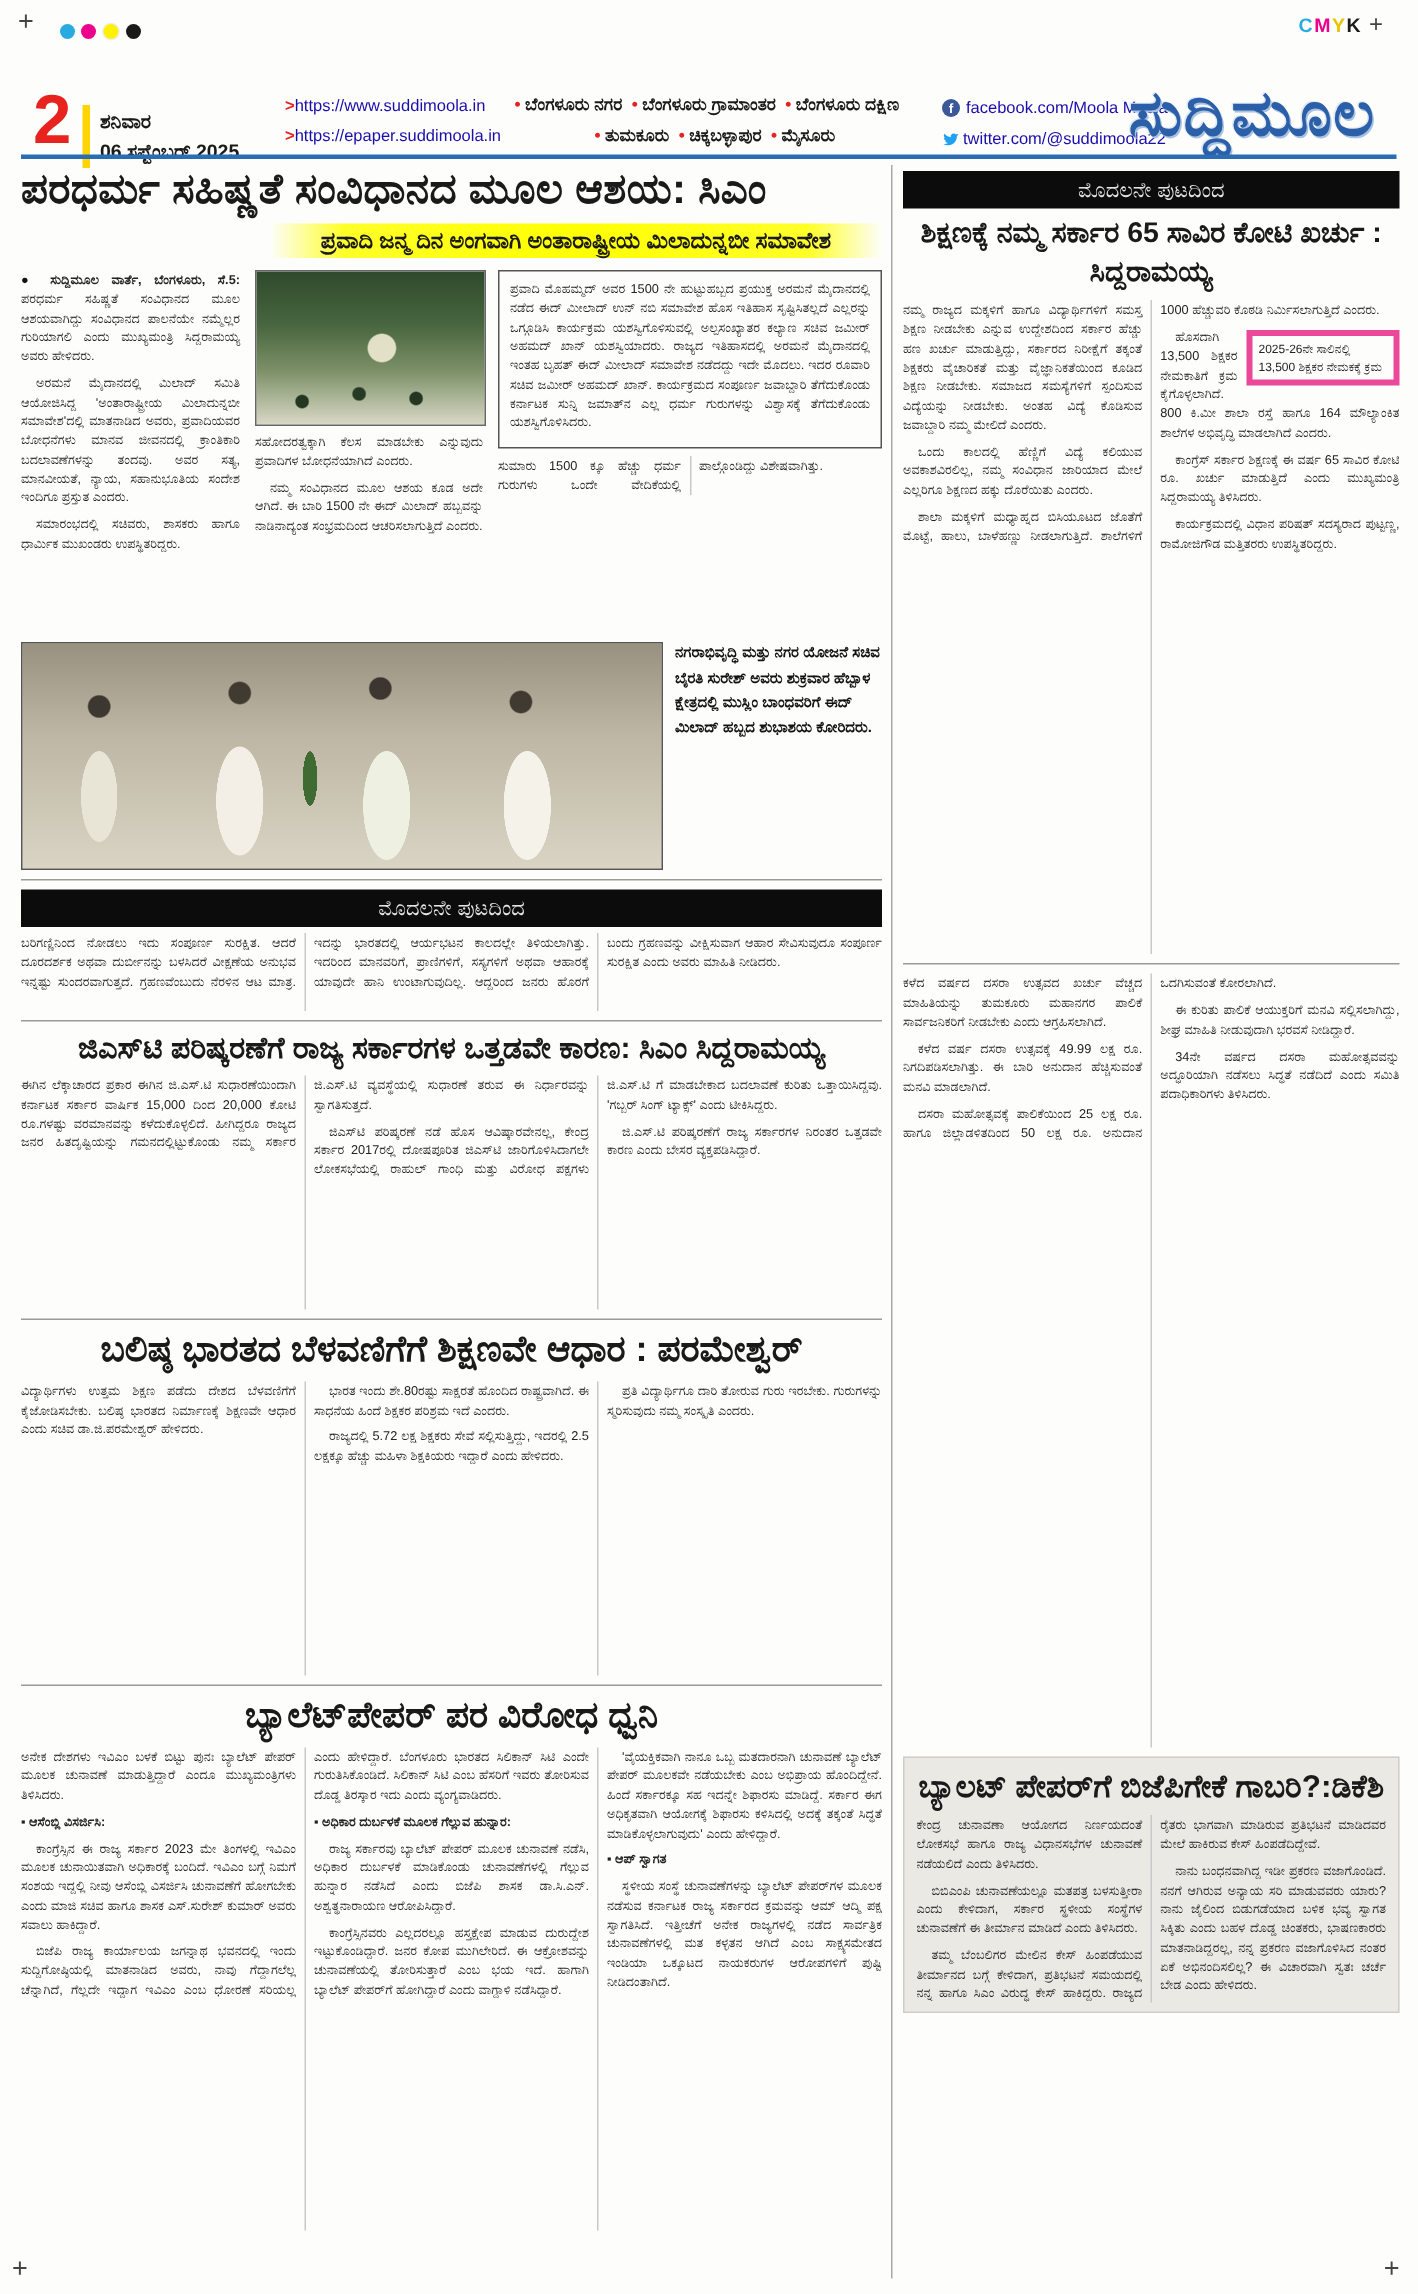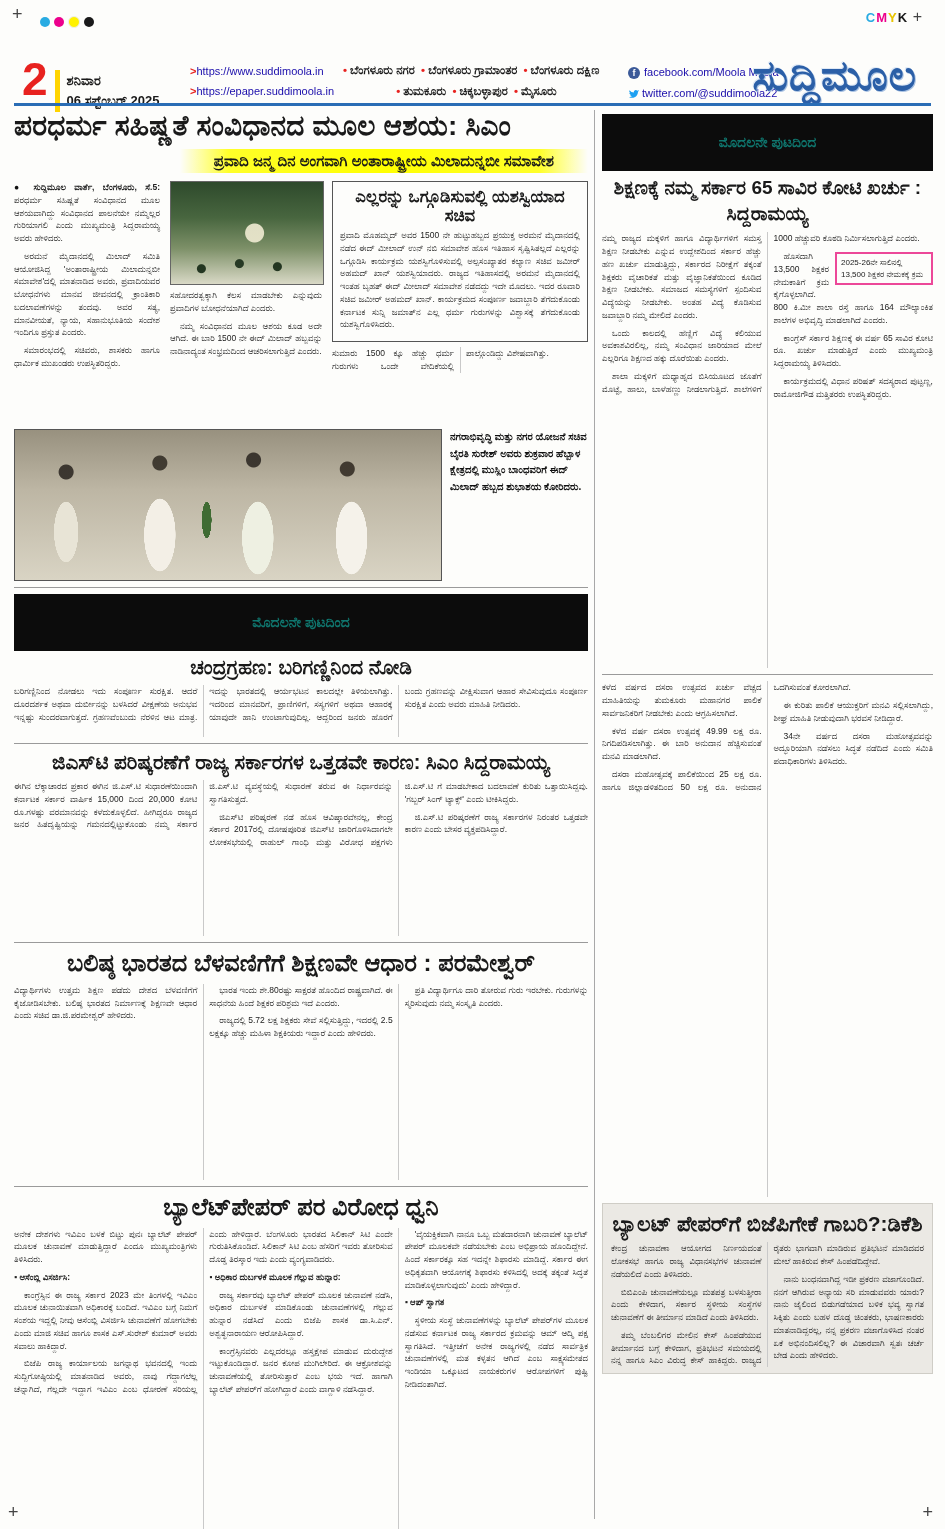--- a/index.html
+++ b/index.html
@@ -27,22 +27,22 @@
   .headrule{position:absolute;left:14px;right:14px;top:103px;border-bottom:3px solid #2a6db5;}
   
   .vrule{position:absolute;left:594px;top:110px;bottom:10px;width:1px;background:#a8a8a8;}
   .leftzone{position:absolute;left:14px;top:108px;width:574px;}
   .rightzone{position:absolute;left:602px;top:112px;width:331px;}
   
   .h-main{font-size:28px;font-weight:bold;line-height:1.25;letter-spacing:.2px;margin:0;}
   .kickwrap{text-align:right;margin:6px 0 8px 0;}
   .kicker{display:inline-block;font-size:15px;font-weight:bold;padding:3px 34px;
           background:linear-gradient(90deg,rgba(255,255,0,0) 0%,#ffff29 12%,#ffff00 50%,#ffff29 88%,rgba(255,255,0,0) 100%);}
-  .fpbar{background:#0c0c0c;color:#0f766e;text-align:center;font-weight:bold;font-size:14px;
-         padding:20px 0;margin:2px 0 4px 0;}
+  .fpbar{background:#0c0c0c;color:#e5e5e5;text-align:center;font-weight:normal;font-size:14px;
+         padding:4px 0;margin:2px 0 4px 0;}
   .h-sec{font-size:20px;font-weight:bold;text-align:center;margin:2px 0 6px 0;line-height:1.2;}
   .h-sec-lg{font-size:24px;}
   .h-right{font-size:19px;font-weight:bold;text-align:center;margin:4px 0 6px 0;line-height:1.35;}
   .jtext{font-size:8.5px;line-height:1.5;text-align:justify;color:#222;}
   .jtext p{margin:0 0 5px 0;text-indent:10px;}
   .jtext p.noind{text-indent:0;}
   .byline{font-weight:bold;}
   .bdot{color:#111;}
   .subhead{font-weight:bold;text-indent:0 !important;}
   .cols2{column-count:2;column-gap:12px;column-rule:1px solid #c9c9c9;}
@@ -70,21 +70,21 @@
        radial-gradient(circle at 56% 20%, rgba(40,35,30,.85) 7px, transparent 8px),
        radial-gradient(circle at 78% 26%, rgba(45,38,30,.85) 7px, transparent 8px),
        radial-gradient(ellipse 26px 60px at 34% 70%, #f3efe6 60%, transparent 61%),
        radial-gradient(ellipse 26px 60px at 57% 72%, #eef0e2 60%, transparent 61%),
        radial-gradient(ellipse 26px 60px at 79% 72%, #f5f2ea 60%, transparent 61%),
        radial-gradient(ellipse 20px 50px at 12% 68%, #e8e4d6 60%, transparent 61%),
        radial-gradient(ellipse 8px 30px at 45% 60%, #3f6b33 60%, transparent 61%),
        linear-gradient(180deg,#98917f 0%,#bdb6a4 40%,#d9d4c4 100%);}
   .caption{font-size:10px;font-weight:bold;line-height:1.65;color:#111;}
   
-  .inset{float:right;width:86px;border:2px solid #ec4899;margin:2px 0 4px 6px;padding:3px 4px;
+  .inset{float:right;width:86px;border:4px solid #ec4899;margin:2px 0 4px 6px;padding:3px 4px;
          font-size:8px;line-height:1.45;text-align:left;}
   .graybox{background:#ebe9e4;border:1px solid #cfcdc6;padding:6px 8px;margin-top:6px;}
   .h-gray{font-size:21px;font-weight:bold;text-align:center;margin:2px 0 6px 0;}
   .minh440{min-height:436px;} .minh520{min-height:516px;}
   .minh54{min-height:52px;} .minh158{min-height:156px;} .minh196{min-height:196px;} .minh330{min-height:322px;}
   .twit{vertical-align:middle;margin-right:3px;}
 </style>
 </head>
 <body>
 
@@ -150,40 +150,38 @@
     </div>
     <div class="leadcol2">
       <div class="photo1"></div>
       <div class="jtext" style="margin-top:4px;">
         <p class="noind">ಸಹೋದರತ್ವಕ್ಕಾಗಿ ಕೆಲಸ ಮಾಡಬೇಕು ಎನ್ನುವುದು ಪ್ರವಾದಿಗಳ ಬೋಧನೆಯಾಗಿದೆ ಎಂದರು.</p>
         <p>ನಮ್ಮ ಸಂವಿಧಾನದ ಮೂಲ ಆಶಯ ಕೂಡ ಅದೇ ಆಗಿದೆ. ಈ ಬಾರಿ 1500 ನೇ ಈದ್ ಮಿಲಾದ್ ಹಬ್ಬವನ್ನು ನಾಡಿನಾದ್ಯಂತ ಸಂಭ್ರಮದಿಂದ ಆಚರಿಸಲಾಗುತ್ತಿದೆ ಎಂದರು.</p>
       </div>
     </div>
     <div class="leadcol3">
       <div class="box">
-        <h3 class="box-title">ಎಲ್ಲರನ್ನು ಒಗ್ಗೂಡಿಸುವಲ್ಲಿ ಯಶಸ್ವಿಯಾದ ಸಚಿವ</h3>
         <div class="jtext">
           <p class="noind">ಪ್ರವಾದಿ ಮೊಹಮ್ಮದ್ ಅವರ 1500 ನೇ ಹುಟ್ಟುಹಬ್ಬದ ಪ್ರಯುಕ್ತ ಅರಮನೆ ಮೈದಾನದಲ್ಲಿ ನಡೆದ ಈದ್ ಮೀಲಾದ್ ಉನ್ ನಬಿ ಸಮಾವೇಶ ಹೊಸ ಇತಿಹಾಸ ಸೃಷ್ಟಿಸಿತಲ್ಲದೆ ಎಲ್ಲರನ್ನು ಒಗ್ಗೂಡಿಸಿ ಕಾರ್ಯಕ್ರಮ ಯಶಸ್ವಿಗೊಳಿಸುವಲ್ಲಿ ಅಲ್ಪಸಂಖ್ಯಾತರ ಕಲ್ಯಾಣ ಸಚಿವ ಜಮೀರ್ ಅಹಮದ್ ಖಾನ್ ಯಶಸ್ವಿಯಾದರು. ರಾಜ್ಯದ ಇತಿಹಾಸದಲ್ಲಿ ಅರಮನೆ ಮೈದಾನದಲ್ಲಿ ಇಂತಹ ಬೃಹತ್ ಈದ್ ಮೀಲಾದ್ ಸಮಾವೇಶ ನಡೆದದ್ದು ಇದೇ ಮೊದಲು. ಇದರ ರೂವಾರಿ ಸಚಿವ ಜಮೀರ್ ಅಹಮದ್ ಖಾನ್. ಕಾರ್ಯಕ್ರಮದ ಸಂಪೂರ್ಣ ಜವಾಬ್ದಾರಿ ತೆಗೆದುಕೊಂಡು ಕರ್ನಾಟಕ ಸುನ್ನಿ ಜಮಾತ್‌ನ ಎಲ್ಲ ಧರ್ಮ ಗುರುಗಳನ್ನು ವಿಶ್ವಾಸಕ್ಕೆ ತೆಗೆದುಕೊಂಡು ಯಶಸ್ವಿಗೊಳಿಸಿದರು.</p>
         </div>
       </div>
       <div class="jtext cols2">
         <p class="noind">ಸುಮಾರು 1500 ಕ್ಕೂ ಹೆಚ್ಚು ಧರ್ಮ ಗುರುಗಳು ಒಂದೇ ವೇದಿಕೆಯಲ್ಲಿ ಪಾಲ್ಗೊಂಡಿದ್ದು ವಿಶೇಷವಾಗಿತ್ತು.</p>
       </div>
     </div>
   </div>
 
   <div class="photo2row">
     <div class="photo2"></div>
     <div class="caption">ನಗರಾಭಿವೃದ್ಧಿ ಮತ್ತು ನಗರ ಯೋಜನೆ ಸಚಿವ ಬೈರತಿ ಸುರೇಶ್ ಅವರು ಶುಕ್ರವಾರ ಹೆಬ್ಬಾಳ ಕ್ಷೇತ್ರದಲ್ಲಿ ಮುಸ್ಲಿಂ ಬಾಂಧವರಿಗೆ ಈದ್ ಮಿಲಾದ್ ಹಬ್ಬದ ಶುಭಾಶಯ ಕೋರಿದರು.</div>
   </div>
 
   <div class="divider"></div>
   <div class="fpbar">ಮೊದಲನೇ ಪುಟದಿಂದ</div>
 
-  <h2 class="h-sec">ಚಂದ್ರಗ್ರಹಣ: ಬರಿಗಣ್ಣಿನಿಂದ ನೋಡಿ</h2>
   <div class="jtext cols3 minh54">
     <p class="noind">ಬರಿಗಣ್ಣಿನಿಂದ ನೋಡಲು ಇದು ಸಂಪೂರ್ಣ ಸುರಕ್ಷಿತ. ಆದರೆ ದೂರದರ್ಶಕ ಅಥವಾ ದುರ್ಬೀನನ್ನು ಬಳಸಿದರೆ ವೀಕ್ಷಣೆಯ ಅನುಭವ ಇನ್ನಷ್ಟು ಸುಂದರವಾಗುತ್ತದೆ. ಗ್ರಹಣವೆಂಬುದು ನೆರಳಿನ ಆಟ ಮಾತ್ರ. ಇದನ್ನು ಭಾರತದಲ್ಲಿ ಆರ್ಯಭಟನ ಕಾಲದಲ್ಲೇ ತಿಳಿಯಲಾಗಿತ್ತು. ಇದರಿಂದ ಮಾನವರಿಗೆ, ಪ್ರಾಣಿಗಳಿಗೆ, ಸಸ್ಯಗಳಿಗೆ ಅಥವಾ ಆಹಾರಕ್ಕೆ ಯಾವುದೇ ಹಾನಿ ಉಂಟಾಗುವುದಿಲ್ಲ. ಆದ್ದರಿಂದ ಜನರು ಹೊರಗೆ ಬಂದು ಗ್ರಹಣವನ್ನು ವೀಕ್ಷಿಸುವಾಗ ಆಹಾರ ಸೇವಿಸುವುದೂ ಸಂಪೂರ್ಣ ಸುರಕ್ಷಿತ ಎಂದು ಅವರು ಮಾಹಿತಿ ನೀಡಿದರು.</p>
   </div>
 
   <div class="divider"></div>
   <h2 class="h-sec">ಜಿಎಸ್‌ಟಿ ಪರಿಷ್ಕರಣೆಗೆ ರಾಜ್ಯ ಸರ್ಕಾರಗಳ ಒತ್ತಡವೇ ಕಾರಣ: ಸಿಎಂ ಸಿದ್ದರಾಮಯ್ಯ</h2>
   <div class="jtext cols3 minh158">
     <p class="noind">ಈಗಿನ ಲೆಕ್ಕಾಚಾರದ ಪ್ರಕಾರ ಈಗಿನ ಜಿ.ಎಸ್.ಟಿ ಸುಧಾರಣೆಯಿಂದಾಗಿ ಕರ್ನಾಟಕ ಸರ್ಕಾರ ವಾರ್ಷಿಕ 15,000 ದಿಂದ 20,000 ಕೋಟಿ ರೂ.ಗಳಷ್ಟು ವರಮಾನವನ್ನು ಕಳೆದುಕೊಳ್ಳಲಿದೆ. ಹೀಗಿದ್ದರೂ ರಾಜ್ಯದ ಜನರ ಹಿತದೃಷ್ಟಿಯನ್ನು ಗಮನದಲ್ಲಿಟ್ಟುಕೊಂಡು ನಮ್ಮ ಸರ್ಕಾರ ಜಿ.ಎಸ್.ಟಿ ವ್ಯವಸ್ಥೆಯಲ್ಲಿ ಸುಧಾರಣೆ ತರುವ ಈ ನಿರ್ಧಾರವನ್ನು ಸ್ವಾಗತಿಸುತ್ತದೆ.</p>
     <p>ಜಿಎಸ್‌ಟಿ ಪರಿಷ್ಕರಣೆ ನಡೆ ಹೊಸ ಆವಿಷ್ಕಾರವೇನಲ್ಲ, ಕೇಂದ್ರ ಸರ್ಕಾರ 2017ರಲ್ಲಿ ದೋಷಪೂರಿತ ಜಿಎಸ್‌ಟಿ ಜಾರಿಗೊಳಿಸಿದಾಗಲೇ ಲೋಕಸಭೆಯಲ್ಲಿ ರಾಹುಲ್ ಗಾಂಧಿ ಮತ್ತು ವಿರೋಧ ಪಕ್ಷಗಳು ಜಿ.ಎಸ್.ಟಿ ಗೆ ಮಾಡಬೇಕಾದ ಬದಲಾವಣೆ ಕುರಿತು ಒತ್ತಾಯಿಸಿದ್ದವು. 'ಗಬ್ಬರ್ ಸಿಂಗ್ ಟ್ಯಾಕ್ಸ್' ಎಂದು ಟೀಕಿಸಿದ್ದರು.</p>
     <p>ಜಿ.ಎಸ್.ಟಿ ಪರಿಷ್ಕರಣೆಗೆ ರಾಜ್ಯ ಸರ್ಕಾರಗಳ ನಿರಂತರ ಒತ್ತಡವೇ ಕಾರಣ ಎಂದು ಬೇಸರ ವ್ಯಕ್ತಪಡಿಸಿದ್ದಾರೆ.</p>

